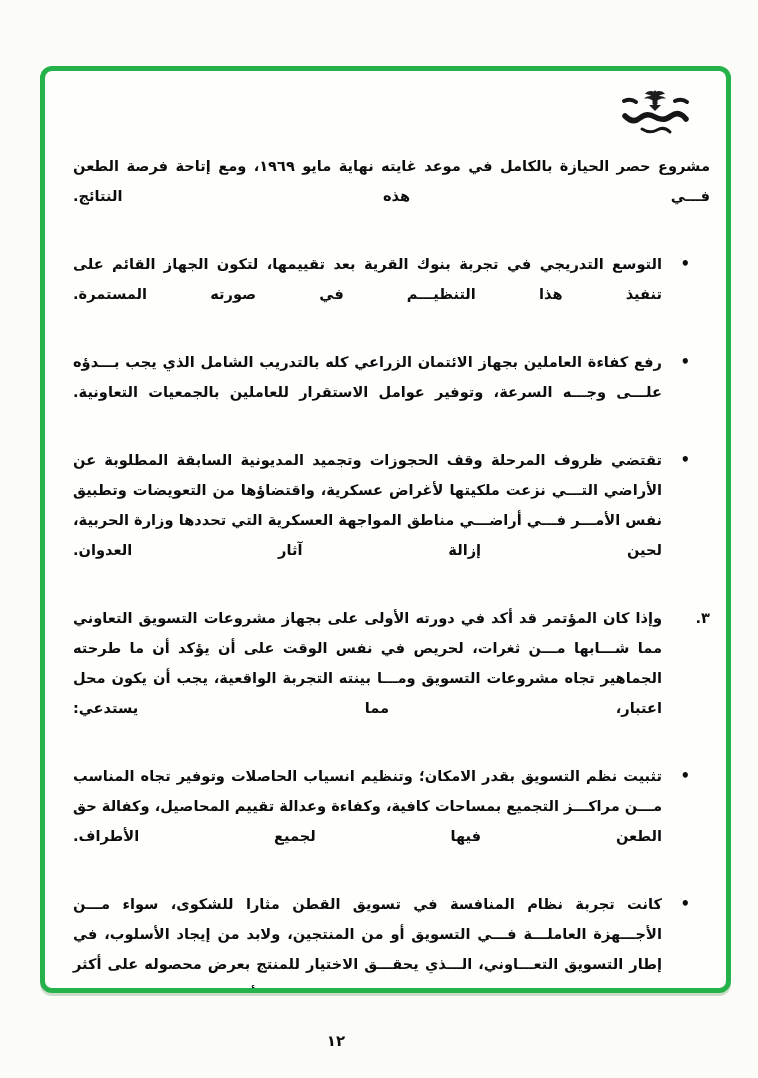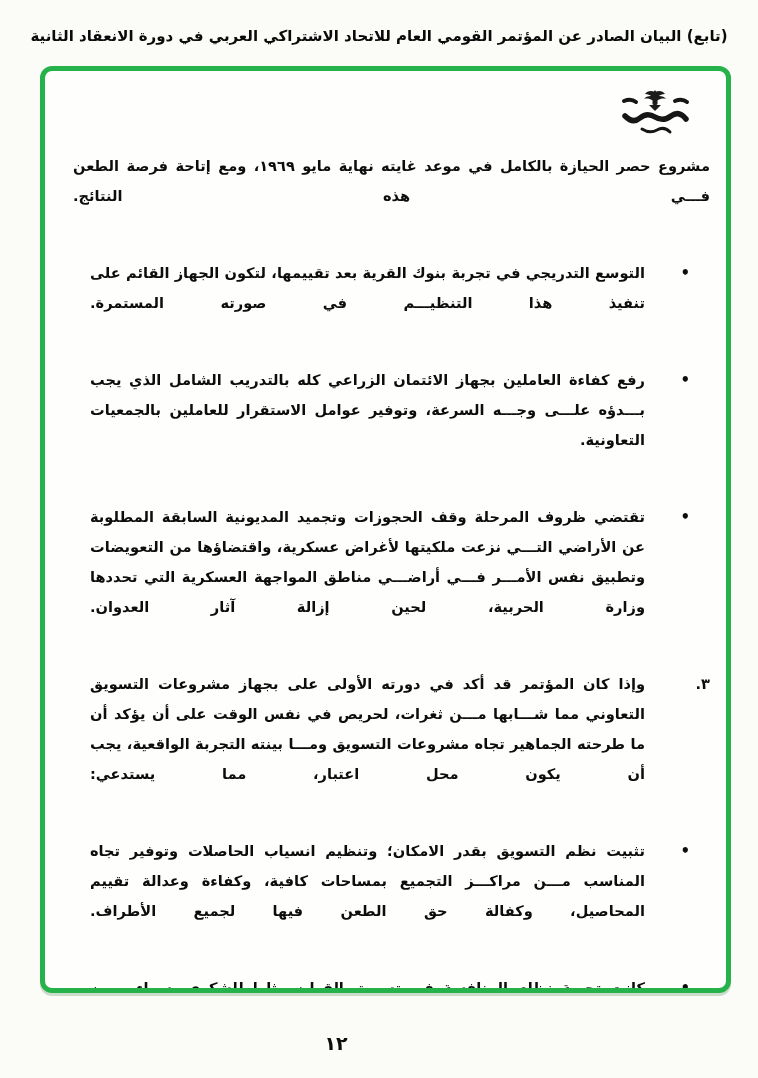--- a/index.html
+++ b/index.html
@@ -38,39 +38,38 @@
     text-align:right;
   }
   .doc{font-size:14.6px;font-weight:bold;line-height:30px;}
   .doc p{margin:0 0 8px;text-align:justify;}
   .doc p:after{content:"";display:inline-block;width:100%;}
   .li{
     position:relative;
     margin:0 0 8px;
     padding-right:48px;
   }
-  .li p{margin:17px;}
+  .li p{margin:0;}
   .marker{
     position:absolute;top:0;
     font-weight:bold;
   }
   .marker.bullet{right:20px;font-size:15px;}
   .marker.num{right:0;font-size:14.6px;}
   .page-number{
     position:absolute;top:1032px;left:286px;width:100px;
     text-align:center;
-    font-size:19px;font-weight:bold;
+    font-size:15px;font-weight:bold;
   }
 </style>
 </head>
 <body>
 
 <div class="page">
 
-  <div class="header-title">(تابع) البيان الصادر عن المؤتمر القومي العام للاتحاد الاشتراكي العربي في دورة الانعقاد الثانية</div>
 
   <div class="frame">
     <div class="frame-inner">
 
       <div class="stamp">
         <svg width="90" height="54" viewBox="0 0 90 54">
           <g fill="#1c1c1c">
             <path d="M45 1l2 3-2-1-2 1z"></path>
             <path d="M45 3c-4-2-8-1-10 2 3 0 5 1 6 2-3 0-6 1-7 3 3-1 6 0 8 1l3 2 3-2c2-1 5-2 8-1-1-2-4-3-7-3 1-1 3-2 6-2-2-3-6-4-10-2z"></path>
             <rect x="42.5" y="8" width="5" height="8" rx="1.5"></rect>

